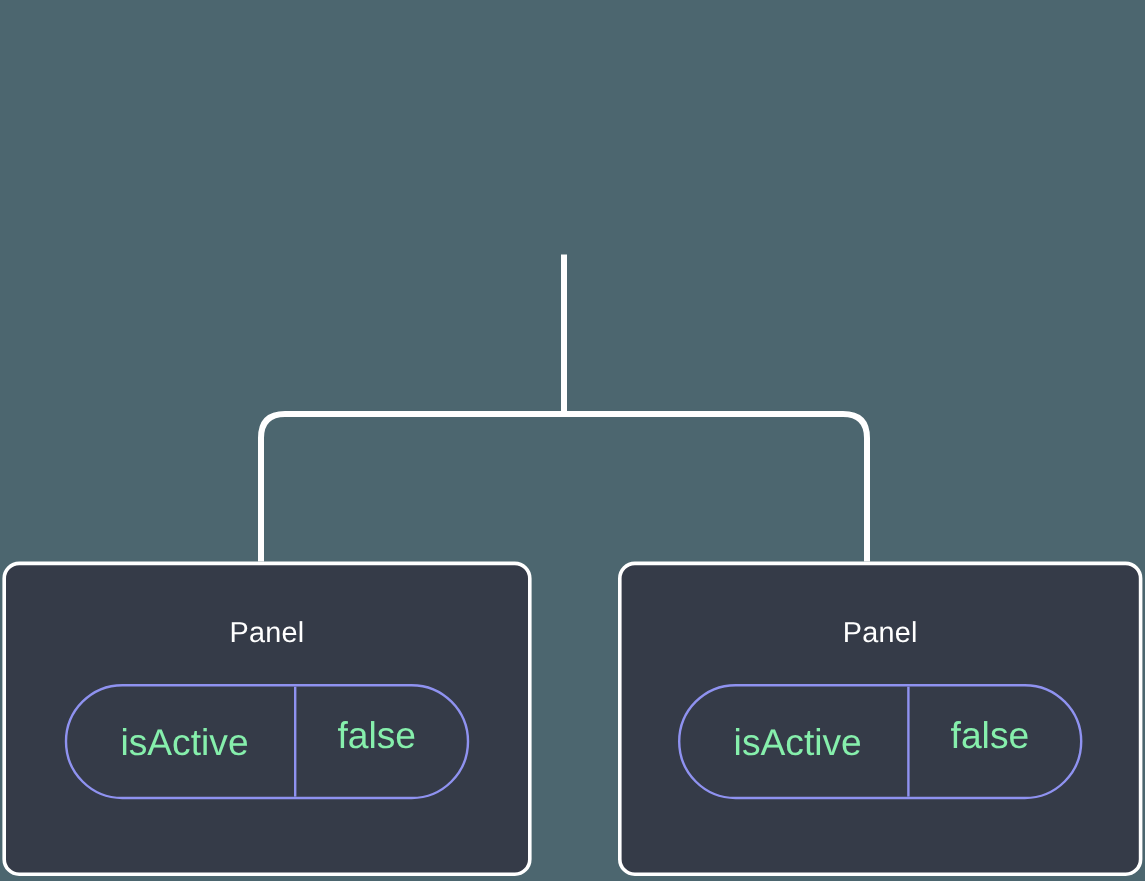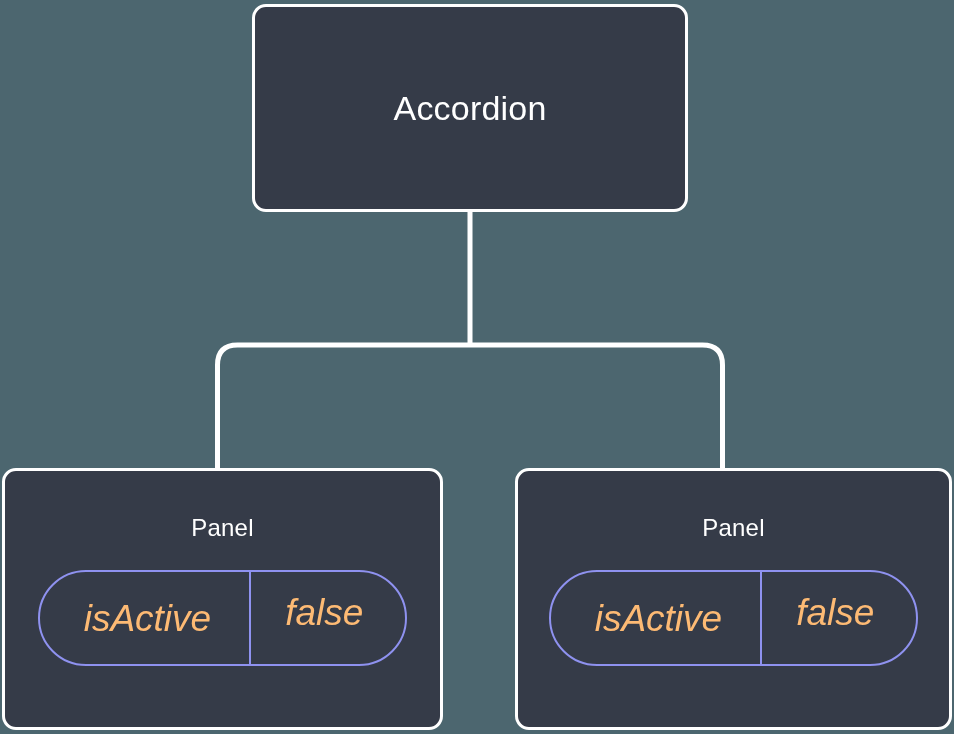--- a/index.html
+++ b/index.html
@@ -82,48 +82,44 @@
     border: 2px solid #8f92f0;
     border-radius: 999px;
     height: 92px;
     overflow: hidden;
     background: transparent;
   }
   .state-cell {
     display: flex;
     align-items: center;
     justify-content: center;
-    color: #fdba74;
-    font-size: 37px;
+    color: #86efac;
+    font-size: 31px;
     font-weight: 400;
     line-height: 1;
     white-space: nowrap;
-    font-style: italic;
   }
   .state-key {
     padding: 0 38px 0 44px;
   }
   .state-value {
     padding: 0 42px 12px 34px;
     border-left: 2px solid #8f92f0;
   }
 </style>
 </head>
 <body>
 
 <div id="diagram">
 
   <svg class="connector-layer" viewBox="0 0 954 734" width="954" height="734" fill="none">
     <path d="M470 212 L470 345" stroke="#ffffff" stroke-width="5" stroke-linecap="butt"></path>
     <path d="M217.5 468 L217.5 365 Q217.5 345 237.5 345 L702.5 345 Q722.5 345 722.5 365 L722.5 468" stroke="#ffffff" stroke-width="5" fill="none" stroke-linecap="butt"></path>
   </svg>
 
-  <div class="node node-root">
-    <div class="node-title">Accordion</div>
-  </div>
 
   <div class="node node-child node-child-left">
     <div class="node-title">Panel</div>
     <div class="state-pill">
       <div class="state-cell state-key">isActive</div>
       <div class="state-cell state-value">false</div>
     </div>
   </div>
 
   <div class="node node-child node-child-right">

